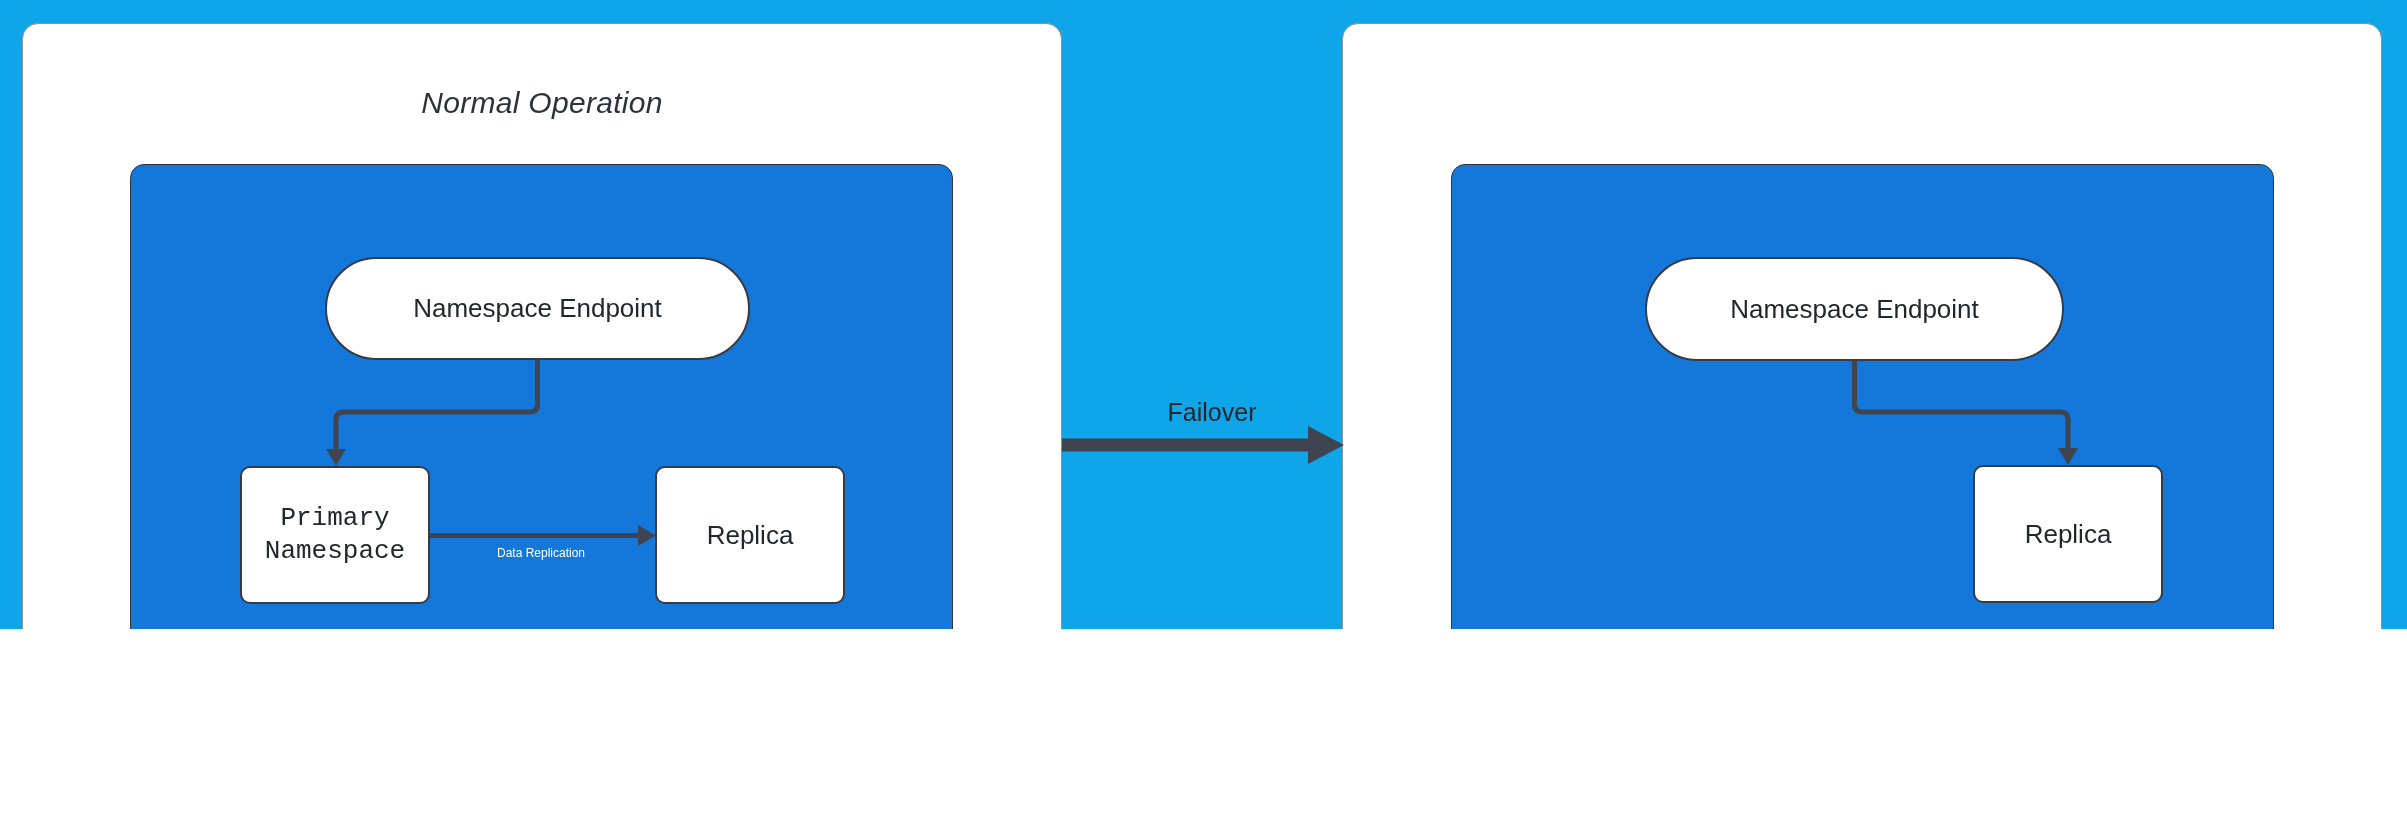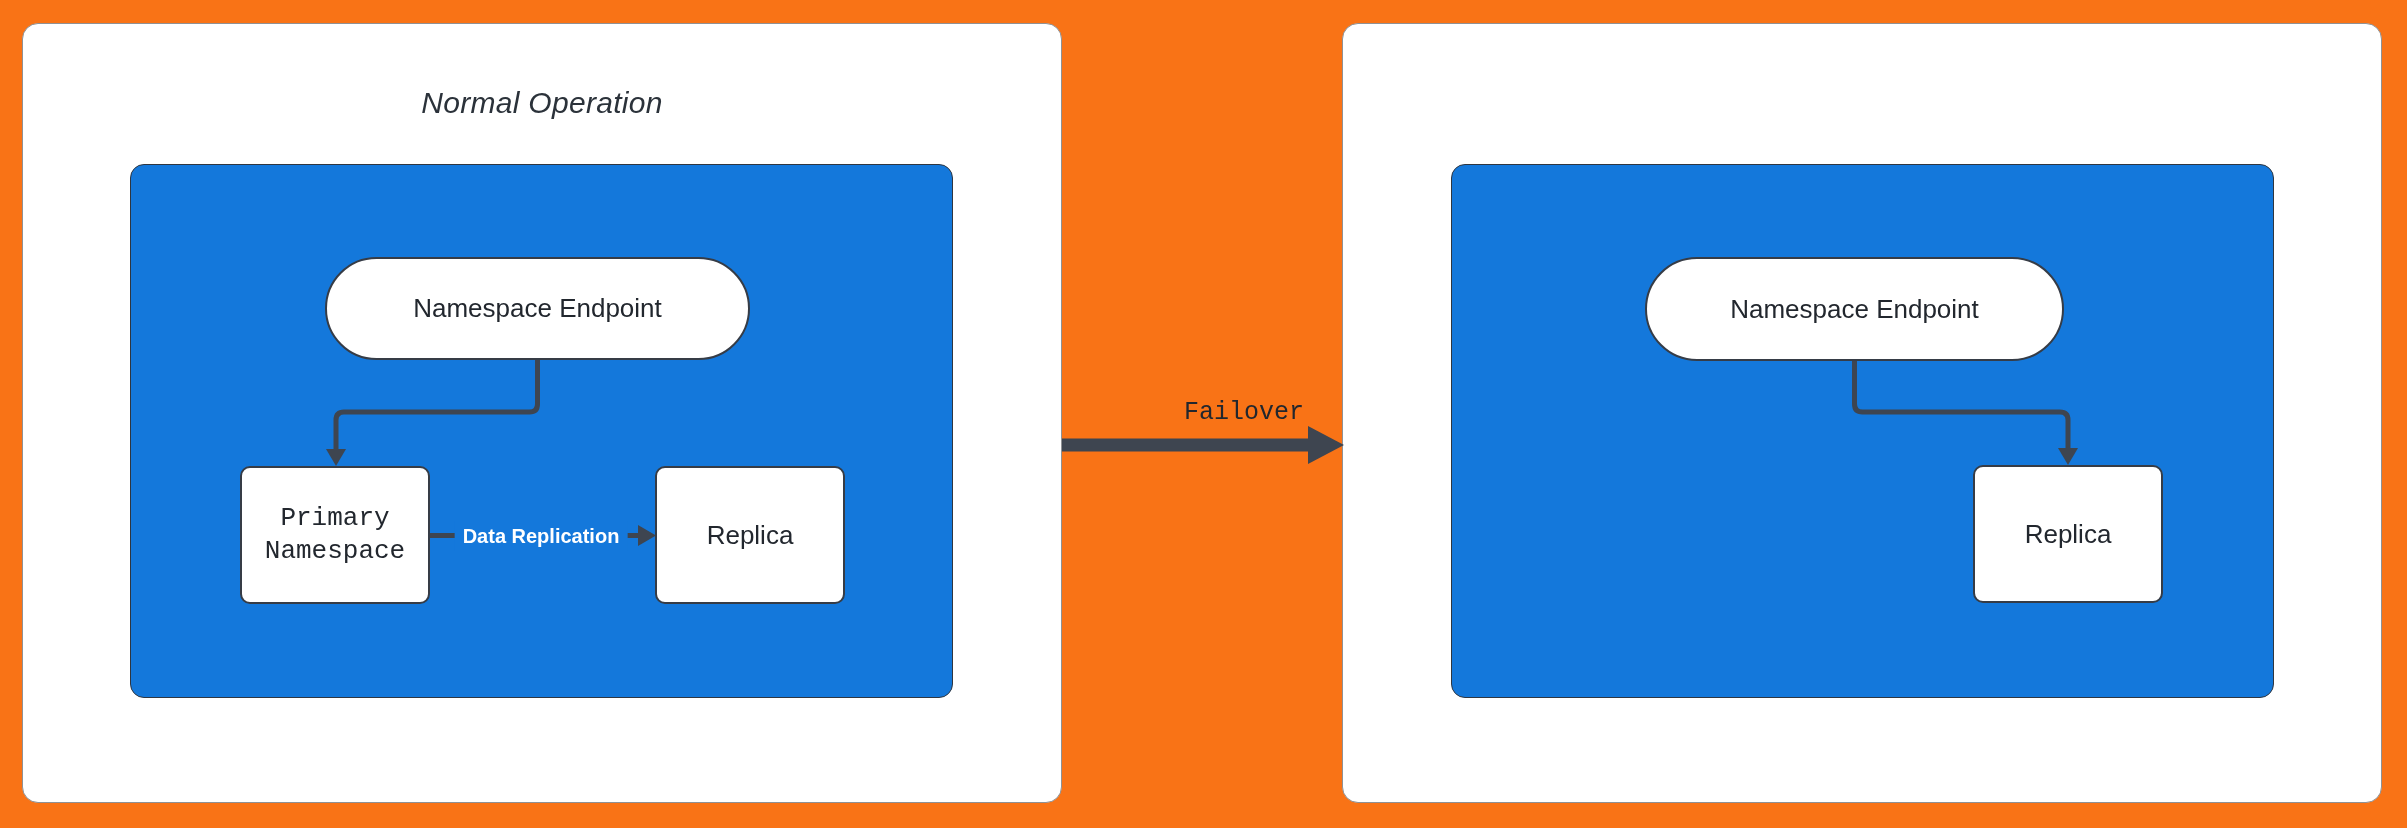--- a/index.html
+++ b/index.html
@@ -7,21 +7,21 @@
     --edge-dark:#3e4550;
     --node-border:#363c46;
     --recovering-fill:#e2e4e8;
     --recovering-text:#5a616b;
     --panel-border:#8f9194;
     --node-text:#22272e;
     --title-text:#2b323a;
   }
   html,body{margin:0;padding:0;background:#ffffff;}
   body{font-family:"Liberation Sans","DejaVu Sans",sans-serif;}
-  #stage{position:relative;width:2407px;height:828px;background:#f97316;overflow:hidden;}
+  #stage{position:relative;width:2407px;height:629px;background:#0ea5e9;overflow:hidden;}
 
   .panel{
     position:absolute;top:23px;width:1040px;height:780px;
     background:#ffffff;border:1px solid var(--panel-border);
     border-radius:16px;box-sizing:border-box;z-index:1;
   }
   .panel-title{
     position:absolute;top:86px;width:1040px;text-align:center;
     font-size:30px;font-style:italic;font-weight:500;color:var(--title-text);
     z-index:5;letter-spacing:.3px;
@@ -39,21 +39,21 @@
   }
   .pill{width:425px;height:103px;border-radius:52px;}
   .rect{width:190px;height:138px;border-radius:10px;padding:0 14px;}
   .rect-gray{background:var(--recovering-fill);color:var(--recovering-text);font-style:italic;}
   #connector-layer{position:absolute;left:0;top:0;z-index:3;}
   .edge-line{stroke:var(--edge-dark);fill:none;}
   .edge-head{fill:var(--edge-dark);stroke:none;}
   .edge-label-on-blue{
     position:absolute;z-index:5;transform:translate(-50%,-50%);
     background:var(--container-blue);color:#ffffff;
-    font-size:20px;font-weight:700;padding:3px 8px;white-space:nowrap;
+    font-size:12px;font-weight:400;padding:3px 8px;white-space:nowrap;margin-top:17px;
   }
   .edge-label-plain{
     position:absolute;z-index:5;transform:translate(-50%,-50%);
     color:var(--node-text);font-size:25px;white-space:nowrap;
   }
 </style>
 </head>
 <body>
 
 <div id="stage">
@@ -91,15 +91,15 @@
     <polygon class="edge-head" points="638,525 638,546 656,535.5"></polygon>
 
     <line class="edge-line" stroke-width="13" x1="1062" y1="445" x2="1312" y2="445"></line>
     <polygon class="edge-head" points="1308,426 1308,464 1344,445"></polygon>
 
     <path class="edge-line" stroke-width="5" d="M1854.5,361 L1854.5,404 Q1854.5,412 1862.5,412 L2060,412 Q2068,412 2068,420 L2068,449"></path>
     <polygon class="edge-head" points="2058,448 2078,448 2068,465"></polygon>
   </svg>
 
   <div class="edge-label-on-blue" style="left:541px;top:536px;">Data Replication</div>
-  <div class="edge-label-plain" style="left:1244px;top:412px;font-family:Liberation Mono, monospace;">Failover</div>
+  <div class="edge-label-plain" style="left:1212px;top:412px;">Failover</div>
 
 </div>
 
 </body></html>

